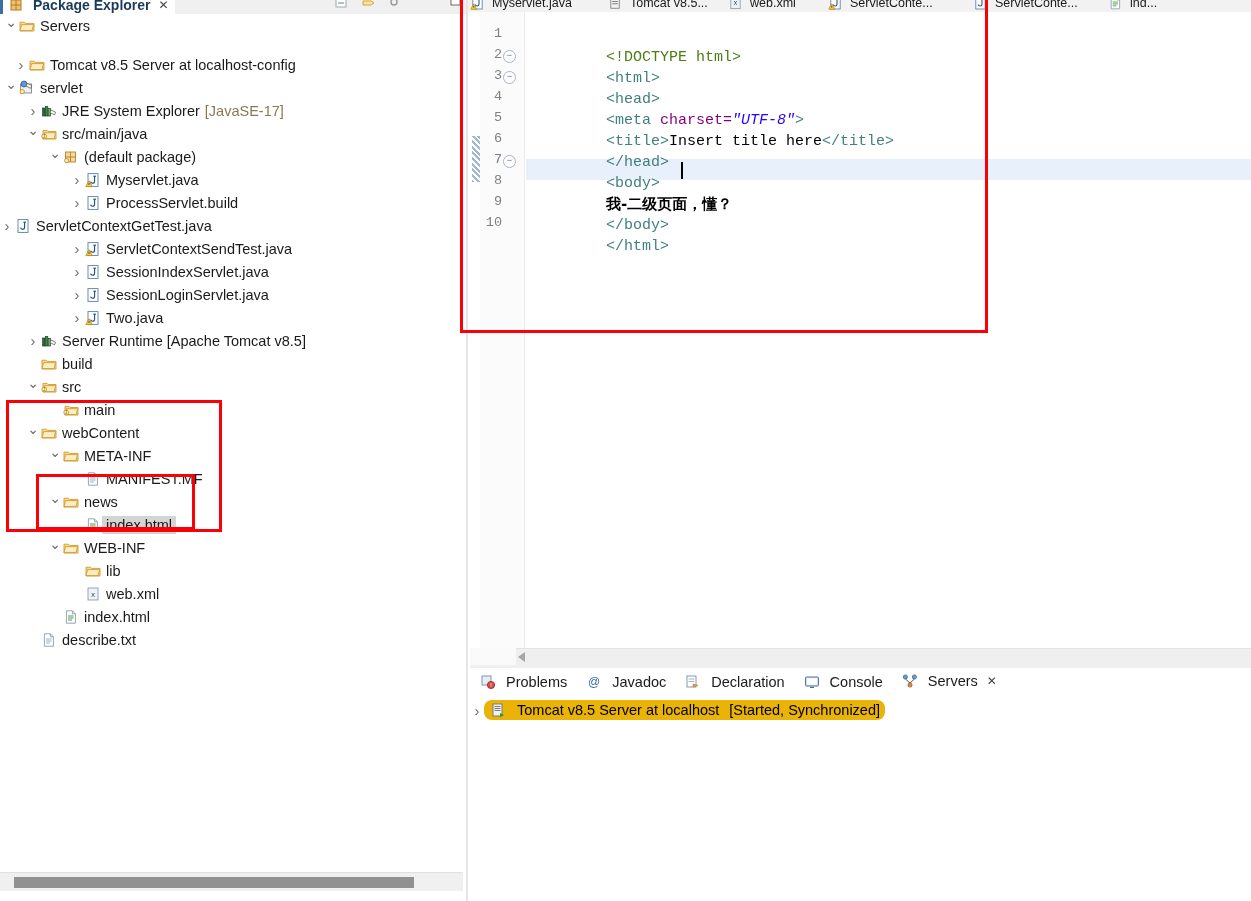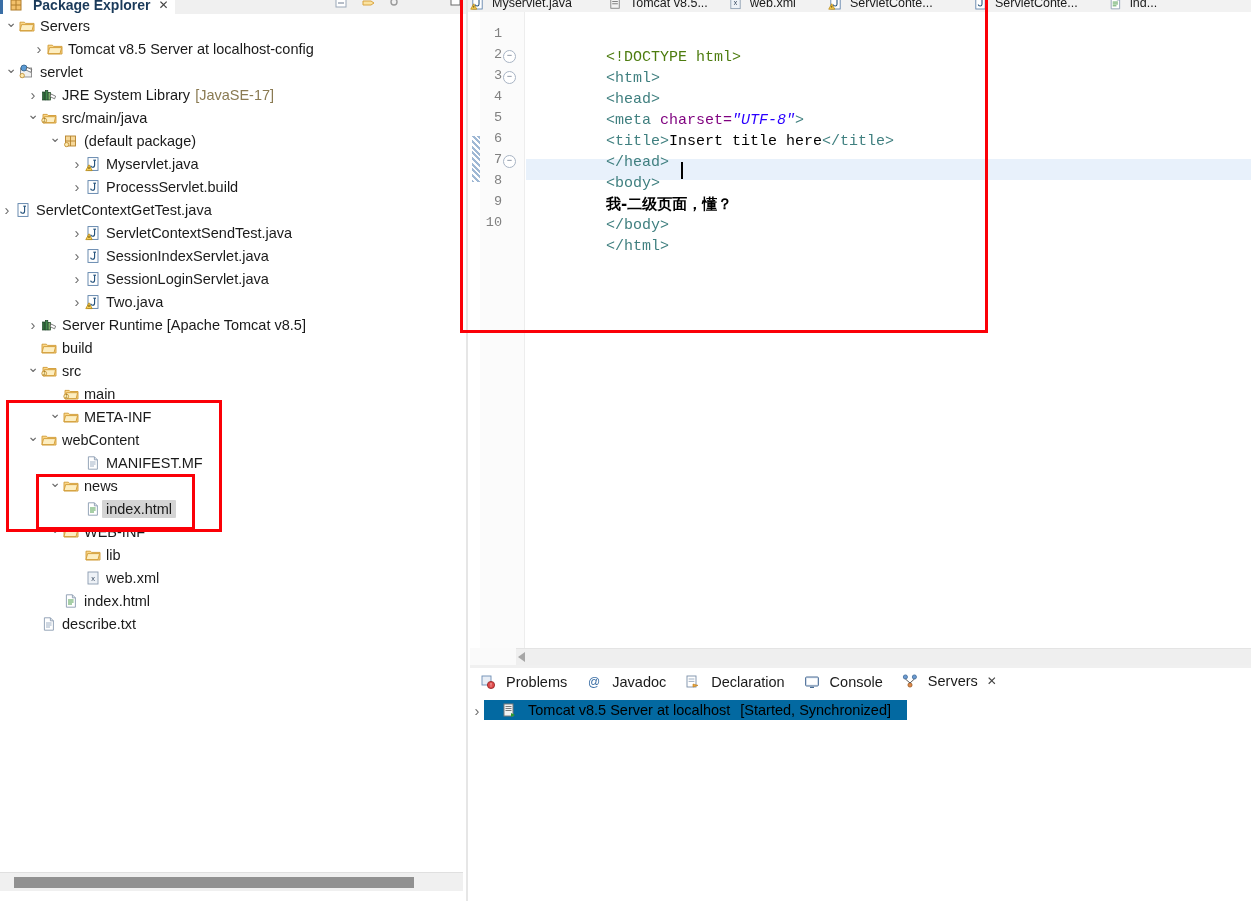--- a/index.html
+++ b/index.html
@@ -72,21 +72,21 @@
   #ed-harrow{left:48px;top:3px;width:0;height:0;border-top:5px solid transparent;border-bottom:5px solid transparent;border-right:7px solid #a6a6a6;}
   #ed-left-pad{left:2px;top:648px;width:46px;height:17px;background:#fafafa;}
 
   
   #bottomview{left:2px;top:668px;width:781px;height:296px;background:#fff;}
   #bv-tabs{left:0;top:0;width:781px;height:28px;background:#fff;border-bottom:1px solid #e0e0e0;display:flex;align-items:center;}
   .bvtab{display:flex;align-items:center;gap:5px;padding:0 9px;height:27px;font-size:14.5px;color:#1a1a1a;white-space:nowrap;}
   .bvtab.active{background:#fff;border-bottom:2px solid #fff;font-weight:normal;}
   #bv-body{left:0;top:28px;width:781px;height:205px;background:#fff;}
   #server-row{left:0;top:2px;height:24px;display:flex;align-items:center;white-space:nowrap;font-size:14.5px;}
-  #server-row .sel2{background:#0369a1;padding:2px 16px;}
+  #server-row .sel2{background:#eab308;padding:2px 5px;border-radius:8px;}
 
   
   .redbox{border:3px solid #fb0007;background:transparent;pointer-events:none;}
   #redbox-editor{left:460px;top:-4px;width:522px;height:331px;}
   #redbox-tree-outer{left:6px;top:400px;width:210px;height:126px;}
   #redbox-tree-inner{left:36px;top:474px;width:153px;height:50px;}
 
   #bottomview-divider{left:2px;top:665px;width:781px;height:3px;background:#f0f0f0;}
 </style>
 </head>
@@ -135,21 +135,21 @@
       <div class="row" style="padding-left: 4px;">
         <span class="arrow open"></span>
         <span class="ico">
           <svg width="16" height="16" viewBox="0 0 16 16">
             <path d="M1 4.2h4.4l1.1 1.2H15V13H1z" fill="#fcd88a" stroke="#d09a33" stroke-width=".9"></path>
             <path d="M2.6 6.6h12L13 12.6H1z" fill="#fdeec1" stroke="#d09a33" stroke-width=".9"></path>
           </svg>
         </span>
         <span><span class="lbl">Servers</span></span>
       </div>
-      <div class="row" style="padding-left: 32px;">
+      <div class="row" style="padding-left: 14px; margin-top: 16px;">
         <span class="arrow closed"></span>
         <span class="ico">
           <svg width="16" height="16" viewBox="0 0 16 16">
             <path d="M1 4.2h4.4l1.1 1.2H15V13H1z" fill="#fcd88a" stroke="#d09a33" stroke-width=".9"></path>
             <path d="M2.6 6.6h12L13 12.6H1z" fill="#fdeec1" stroke="#d09a33" stroke-width=".9"></path>
           </svg>
         </span>
         <span><span class="lbl">Tomcat v8.5 Server at localhost-config</span></span>
       </div>
       <div class="row" style="padding-left: 4px;">
@@ -167,21 +167,21 @@
       <div class="row" style="padding-left: 26px;">
         <span class="arrow closed"></span>
         <span class="ico">
           <svg width="16" height="16" viewBox="0 0 16 16">
             <rect x="1.6" y="5" width="2.4" height="8" fill="#2f6b3a" stroke="#1d4325" stroke-width=".7"></rect>
             <rect x="4.4" y="3.6" width="2.4" height="9.4" fill="#3f8a4b" stroke="#1d4325" stroke-width=".7"></rect>
             <rect x="7.2" y="5.4" width="2.4" height="7.6" fill="#7fb06a" stroke="#1d4325" stroke-width=".7"></rect>
             <path d="M10 7l4.6 2.2-1 2.6L9 9.6z" fill="#ffffff" stroke="#4a4a4a" stroke-width=".7"></path>
           </svg>
         </span>
-        <span><span class="lbl">JRE System Library</span><span class="lbl dim" style="margin-left: 5px;">[JavaSE-17]</span></span>
+        <span><span class="lbl">JRE System Explorer</span><span class="lbl dim" style="margin-left: 5px;">[JavaSE-17]</span></span>
       </div>
       <div class="row" style="padding-left: 26px;">
         <span class="arrow open"></span>
         <span class="ico">
           <svg width="16" height="16" viewBox="0 0 16 16">
             <path d="M2 4.4h4.2l1 1.1H15V13H2z" fill="#fcd88a" stroke="#d09a33" stroke-width=".9"></path>
             <path d="M3.4 6.7h11.2L13.2 12.6H2z" fill="#fdeec1" stroke="#d09a33" stroke-width=".9"></path>
             <circle cx="3.2" cy="10.4" r="2.4" fill="#fbe9b0" stroke="#c08a2a" stroke-width=".8"></circle>
             <text x="3.2" y="11.9" font-size="4.5" text-anchor="middle" fill="#8a6a15">J</text>
           </svg>
@@ -322,39 +322,39 @@
         <span class="ico">
           <svg width="16" height="16" viewBox="0 0 16 16">
             <path d="M2 4.4h4.2l1 1.1H15V13H2z" fill="#fcd88a" stroke="#d09a33" stroke-width=".9"></path>
             <path d="M3.4 6.7h11.2L13.2 12.6H2z" fill="#fdeec1" stroke="#d09a33" stroke-width=".9"></path>
             <circle cx="3.2" cy="10.4" r="2.4" fill="#fbe9b0" stroke="#c08a2a" stroke-width=".8"></circle>
             <text x="3.2" y="11.9" font-size="4.5" text-anchor="middle" fill="#8a6a15">J</text>
           </svg>
         </span>
         <span><span class="lbl">main</span></span>
       </div>
+      <div class="row" style="padding-left: 26px;">
+        <span class="arrow open"></span>
+        <span class="ico">
+          <svg width="16" height="16" viewBox="0 0 16 16">
+            <path d="M1 4.2h4.4l1.1 1.2H15V13H1z" fill="#fcd88a" stroke="#d09a33" stroke-width=".9"></path>
+            <path d="M2.6 6.6h12L13 12.6H1z" fill="#fdeec1" stroke="#d09a33" stroke-width=".9"></path>
+          </svg>
+        </span>
+        <span><span class="lbl">webContent</span></span>
+      </div>
       <div class="row" style="padding-left: 48px;">
         <span class="arrow open"></span>
         <span class="ico">
           <svg width="16" height="16" viewBox="0 0 16 16">
             <path d="M1 4.2h4.4l1.1 1.2H15V13H1z" fill="#fcd88a" stroke="#d09a33" stroke-width=".9"></path>
             <path d="M2.6 6.6h12L13 12.6H1z" fill="#fdeec1" stroke="#d09a33" stroke-width=".9"></path>
           </svg>
         </span>
         <span><span class="lbl">META-INF</span></span>
-      </div>
-      <div class="row" style="padding-left: 26px;">
-        <span class="arrow open"></span>
-        <span class="ico">
-          <svg width="16" height="16" viewBox="0 0 16 16">
-            <path d="M1 4.2h4.4l1.1 1.2H15V13H1z" fill="#fcd88a" stroke="#d09a33" stroke-width=".9"></path>
-            <path d="M2.6 6.6h12L13 12.6H1z" fill="#fdeec1" stroke="#d09a33" stroke-width=".9"></path>
-          </svg>
-        </span>
-        <span><span class="lbl">webContent</span></span>
       </div>
       <div class="row" style="padding-left: 70px;">
         <span class="arrow none"></span>
         <span class="ico">
           <svg width="16" height="16" viewBox="0 0 16 16">
             <path d="M3.4 1.8h6l3 3v9.4h-9z" fill="#ffffff" stroke="#8a9bb0" stroke-width=".9"></path>
             <path d="M9.4 1.8v3h3" fill="none" stroke="#8a9bb0" stroke-width=".9"></path>
             <line x1="5" y1="7" x2="10.6" y2="7" stroke="#9fb0c4"></line>
             <line x1="5" y1="9" x2="10.6" y2="9" stroke="#9fb0c4"></line>
             <line x1="5" y1="11" x2="9" y2="11" stroke="#9fb0c4"></line>

